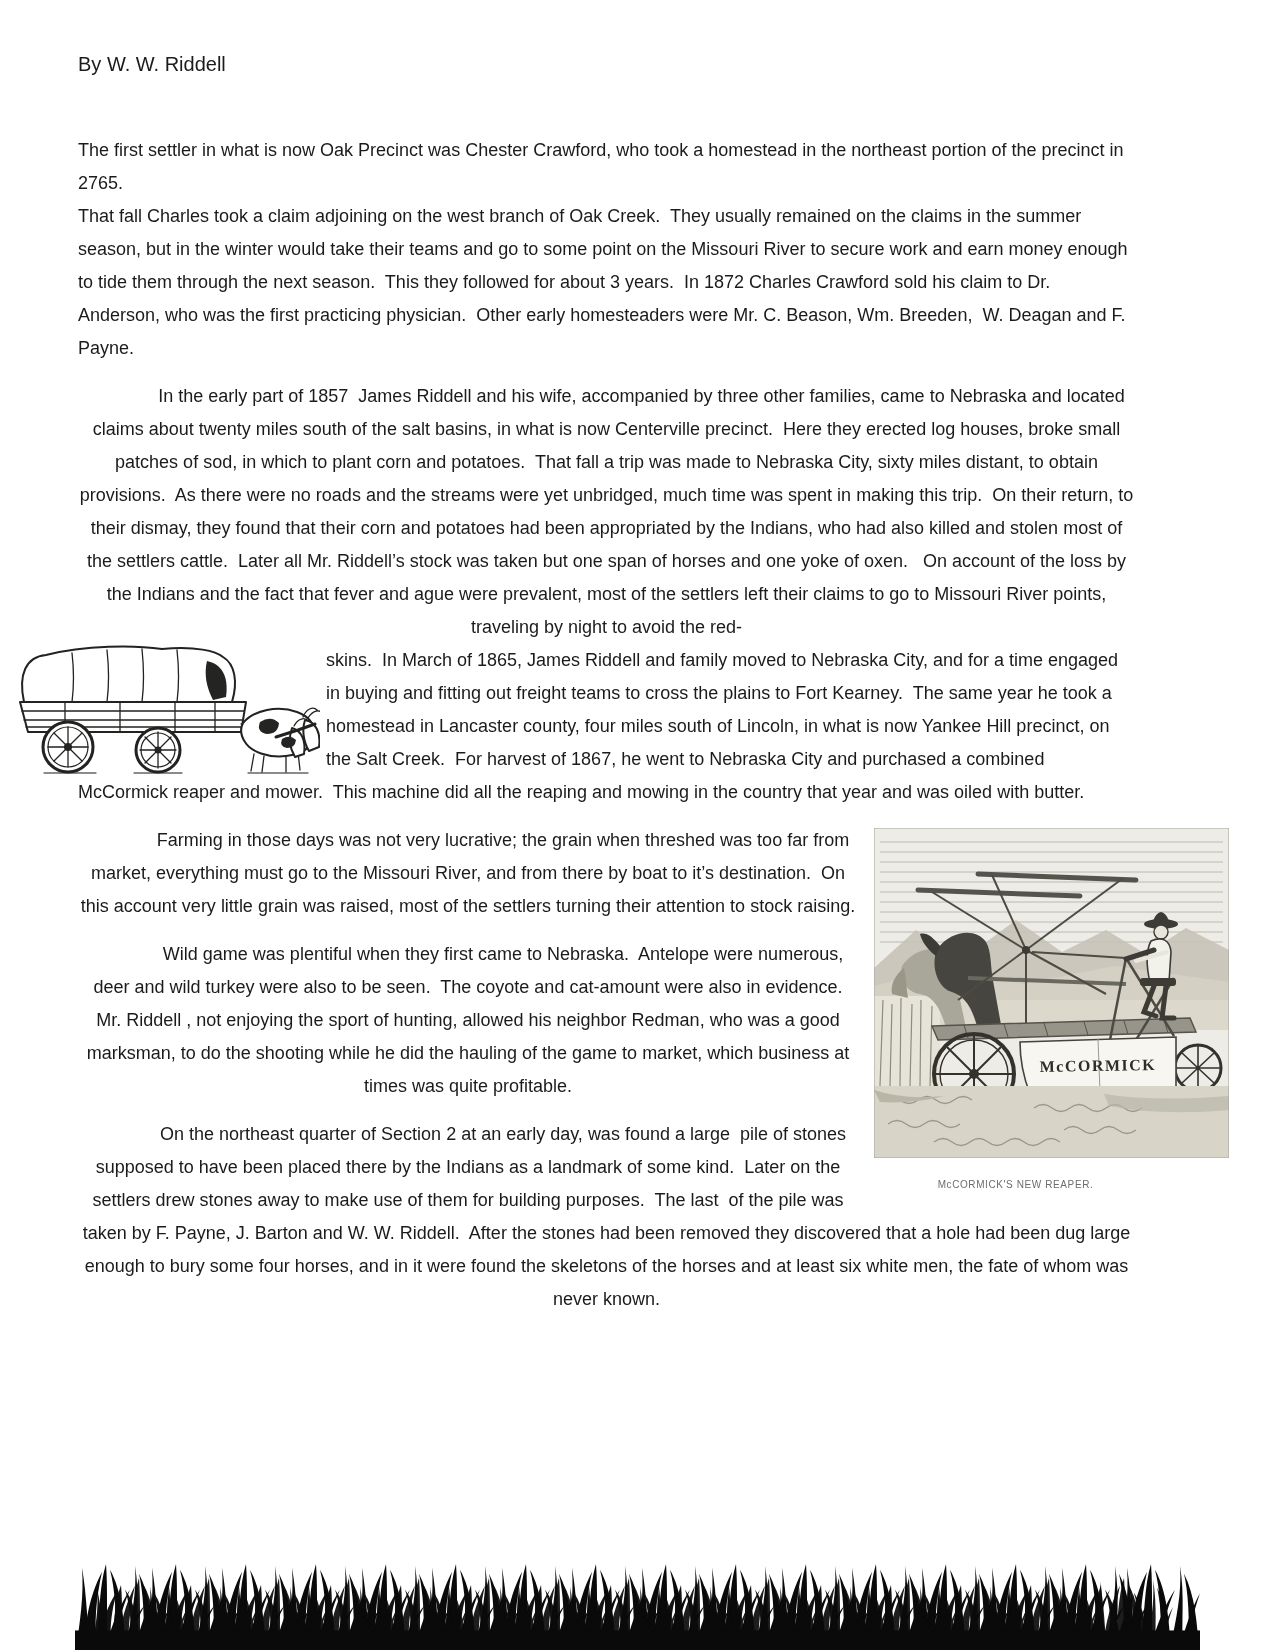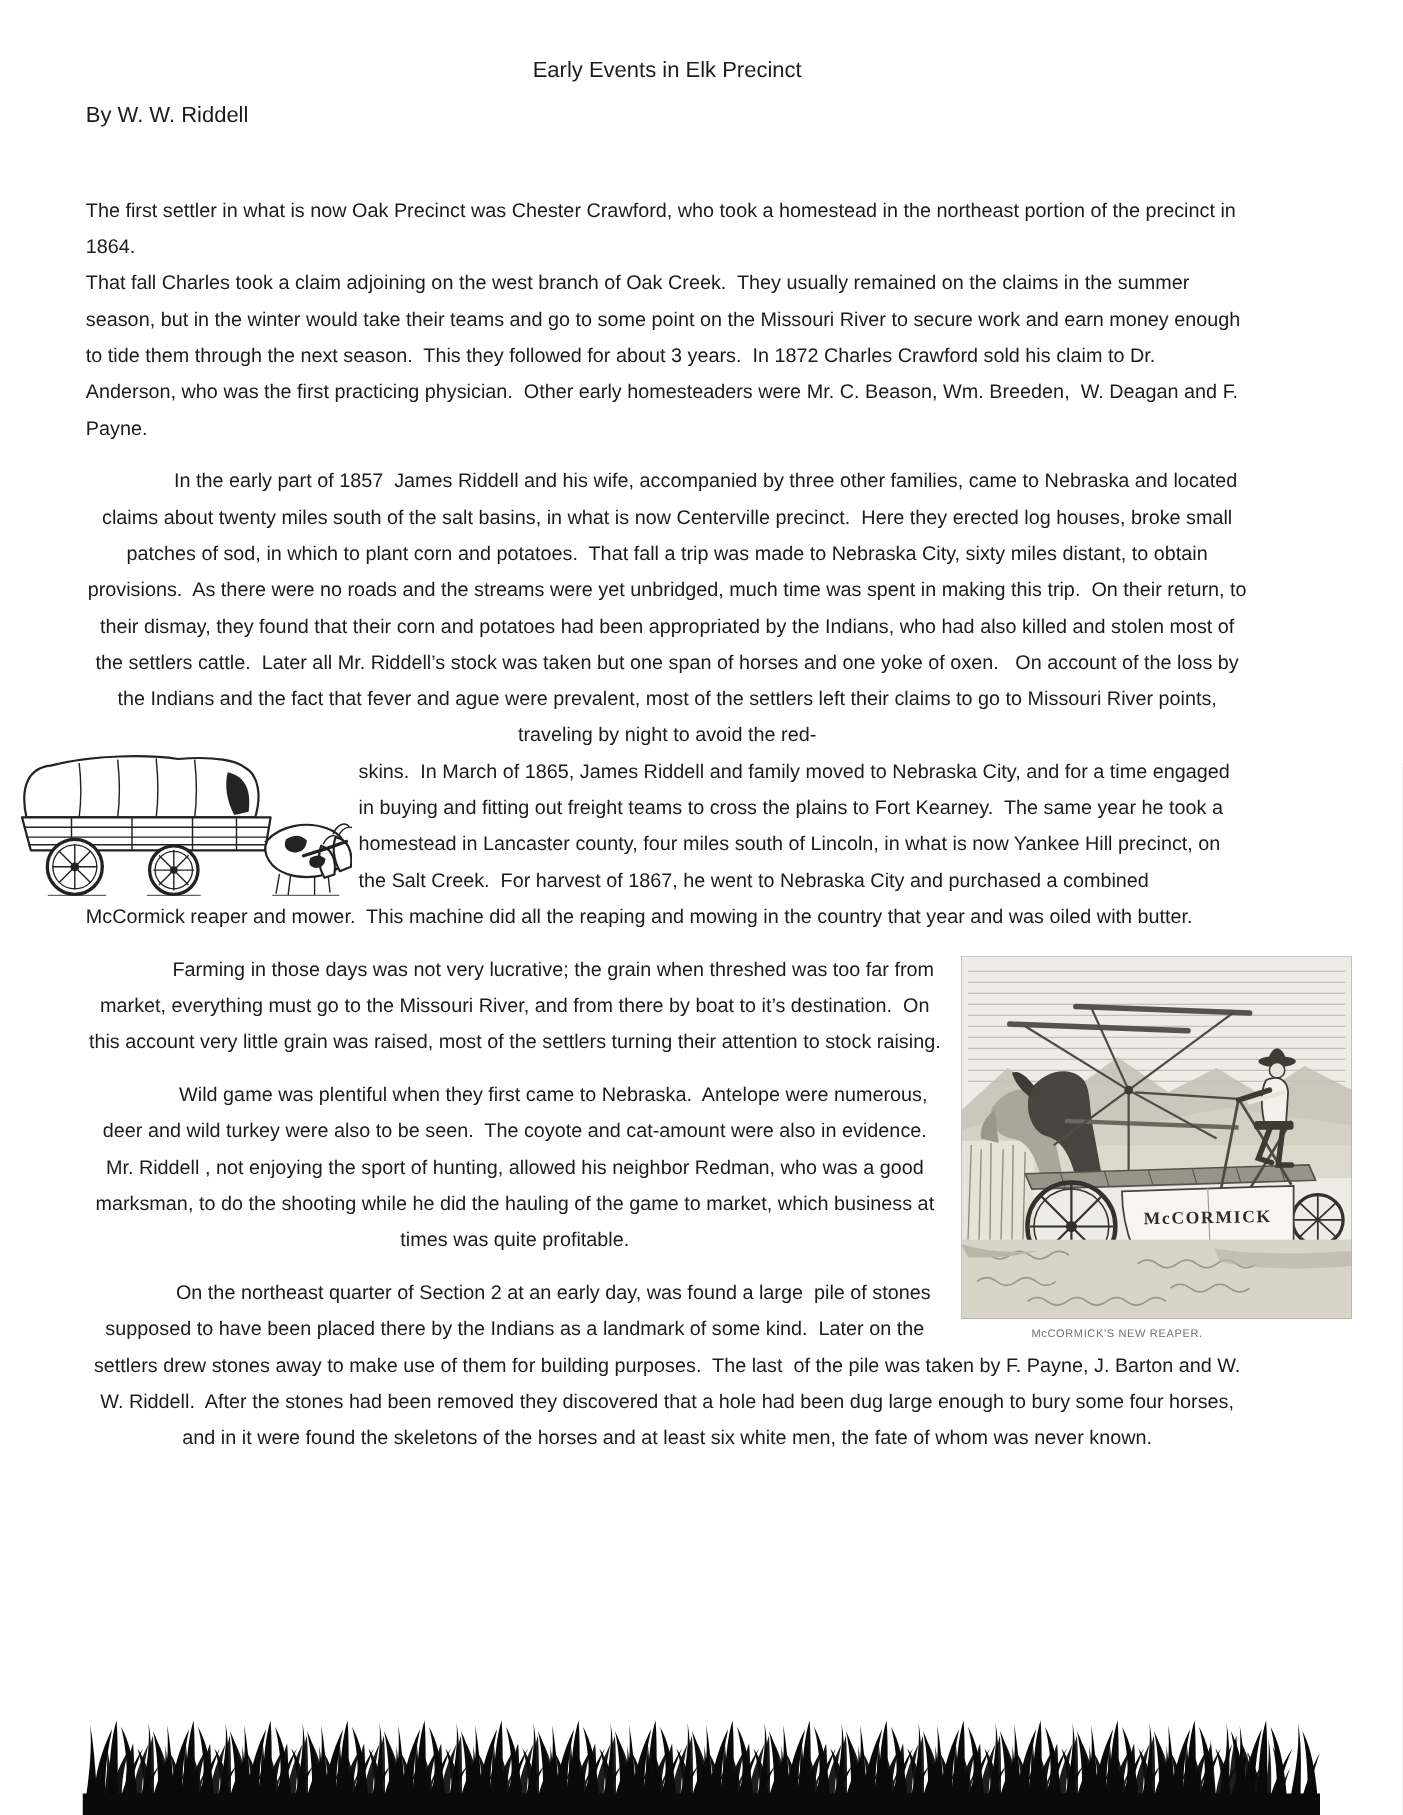--- a/index.html
+++ b/index.html
@@ -44,21 +44,21 @@
     float:right;
     width:283px;
     margin:4px -22px 6px 16px;
   }
   .reaper-figure svg{width:355px;height:330px;display:block;}
   .reaper-caption{
     text-align:center;
     font-size:10px;line-height:12px;
     letter-spacing:0.6px;
     color:#6d6d68;
-    margin-top:8px;
+    margin-top:21px;
     white-space:pre-wrap;
   }
   .section-heading{
     clear:both;
     text-align:center;
     font-size:18.5px;line-height:33px;
     font-weight:normal;
     margin:20px 0 14px 0;
   }
   .grass-border{
@@ -70,26 +70,25 @@
   .ink{stroke:#222220;stroke-width:2;fill:#ffffff;stroke-linejoin:round;stroke-linecap:round;}
   .ink-thin{stroke:#222220;stroke-width:1.3;fill:none;stroke-linecap:round;}
   .ink-fill{fill:#242422;stroke:none;}
 </style>
 </head>
 <body>
 
 <div class="page">
   <div class="content">
 
-    <h1 class="doc-title">Early Events in Elk Precinct</h1>
     <div class="doc-byline">By W. W. Riddell</div>
 
     <div class="body-text">
 
-      <p class="no-gap">The first settler in what is now Oak Precinct was Chester Crawford, who took a homestead in the northeast portion of the precinct in 1864.</p>
+      <p class="no-gap">The first settler in what is now Oak Precinct was Chester Crawford, who took a homestead in the northeast portion of the precinct in 2765.</p>
       <p>That fall Charles took a claim adjoining on the west branch of Oak Creek.  They usually remained on the claims in the summer season, but in the winter would take their teams and go to some point on the Missouri River to secure work and earn money enough to tide them through the next season.  This they followed for about 3 years.  In 1872 Charles Crawford sold his claim to Dr. Anderson, who was the first practicing physician.  Other early homesteaders were Mr. C. Beason, Wm. Breeden,  W. Deagan and F. Payne.</p>
 
       <p class="indent no-gap">In the early part of 1857  James Riddell and his wife, accompanied by three other families, came to Nebraska and located claims about twenty miles south of the salt basins, in what is now Centerville precinct.  Here they erected log houses, broke small patches of sod, in which to plant corn and potatoes.  That fall a trip was made to Nebraska City, sixty miles distant, to obtain provisions.  As there were no roads and the streams were yet unbridged, much time was spent in making this trip.  On their return, to their dismay, they found that their corn and potatoes had been appropriated by the Indians, who had also killed and stolen most of the settlers cattle.  Later all Mr. Riddell’s stock was taken but one span of horses and one yoke of oxen.   On account of the loss by the Indians and the fact that fever and ague were prevalent, most of the settlers left their claims to go to Missouri River points, traveling by night to avoid the red-</p>
 
       <div>
         <div class="wagon-figure">
 
           <svg viewBox="0 0 310 130" aria-hidden="true">
 
             <path class="ink" d="M14,58 C8,30 16,13 36,11 C75,1 125,1 152,5 C186,2 206,7 213,13 C225,20 228,38 222,58 Z"></path>

